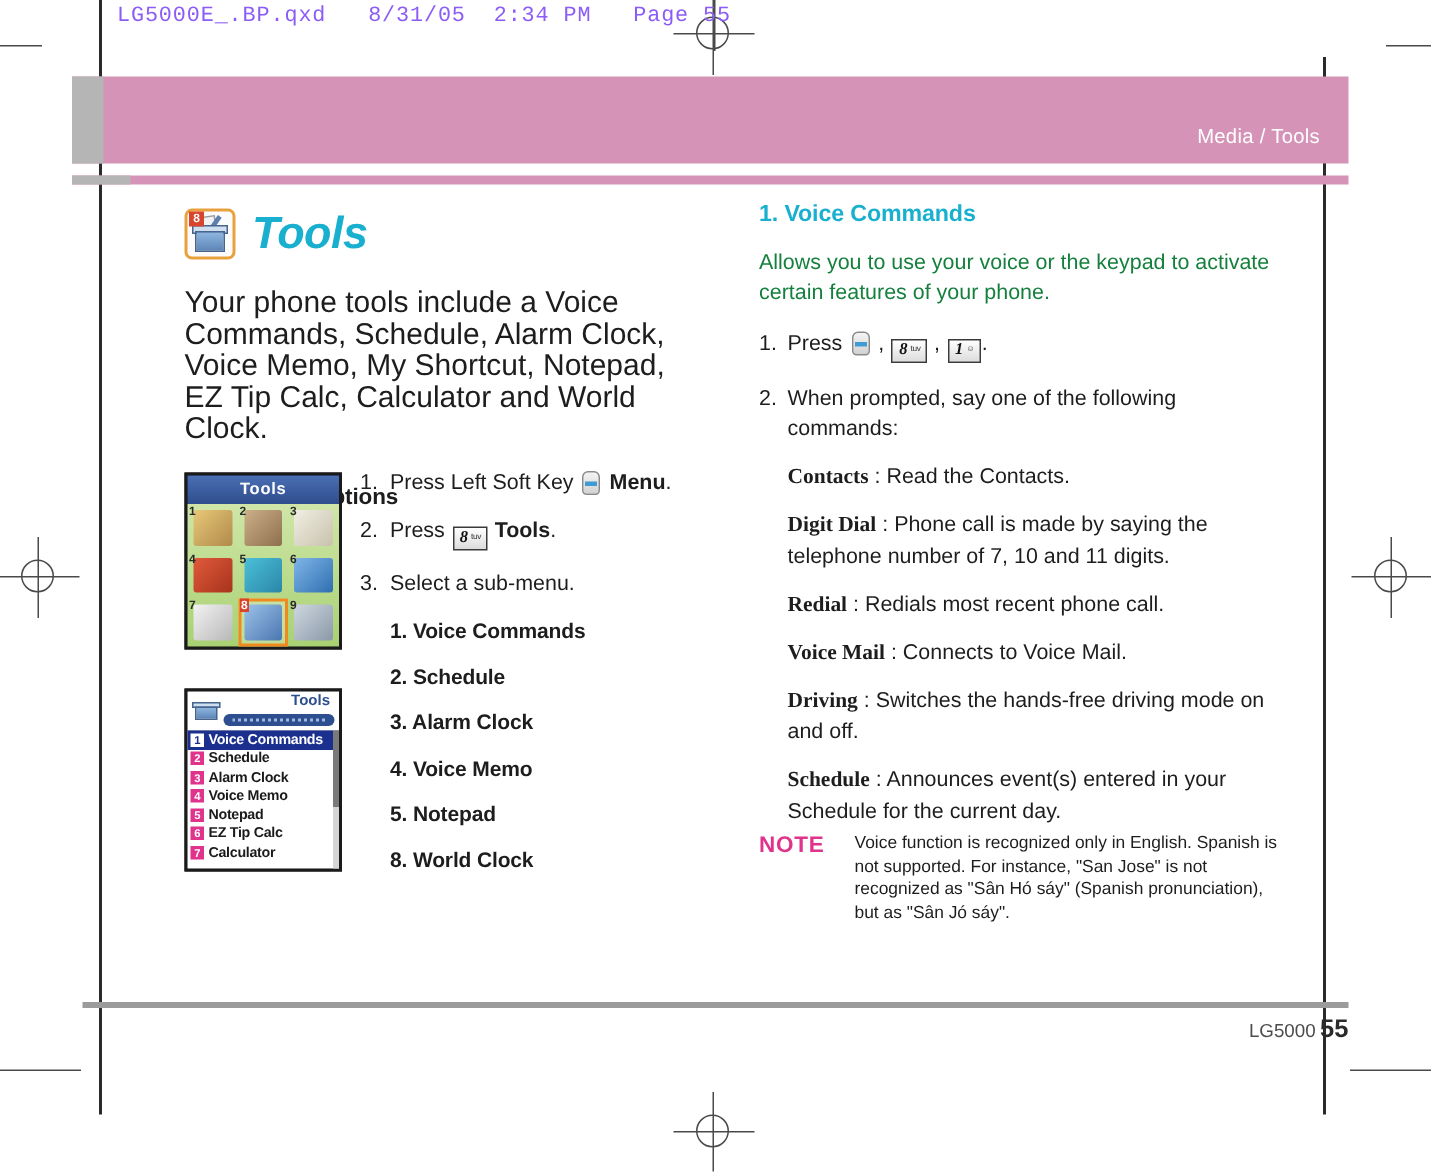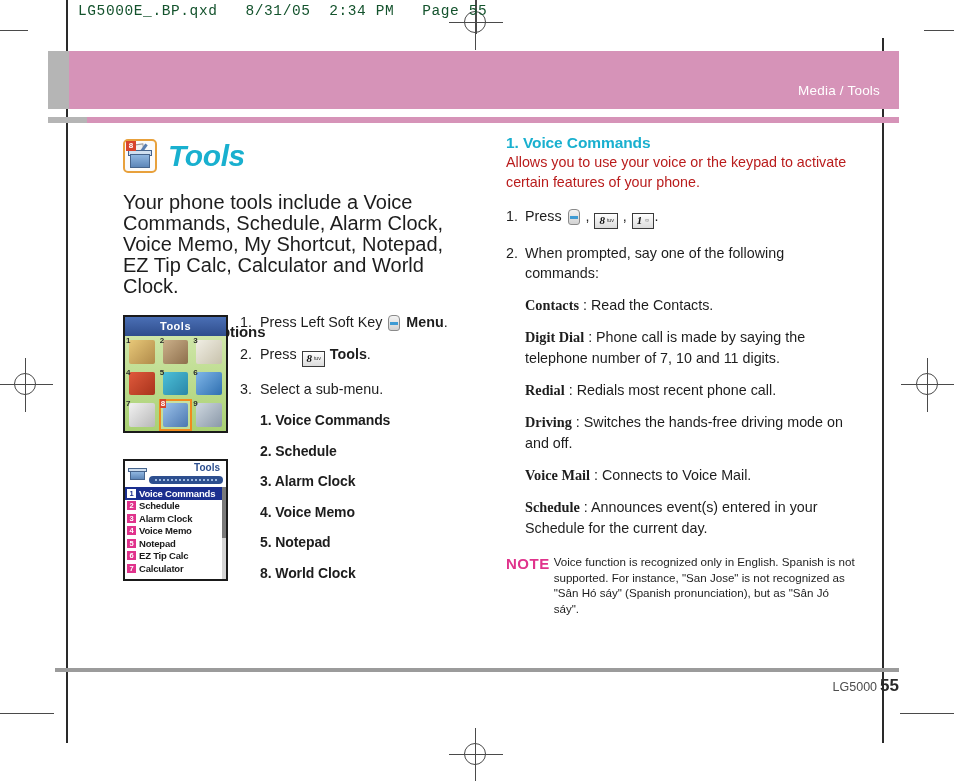--- a/index.html
+++ b/index.html
@@ -57,21 +57,21 @@
     border-left: 2px solid #2a2a2a;
     box-sizing: border-box;
   }
   .filebar-text {
     position: absolute;
     left: 10px;
     top: 3px;
     font-family: "Liberation Mono", monospace;
     font-size: 14.5px;
     letter-spacing: 0.6px;
-    color: #14532d;
+    color: #8b5cf6;
     white-space: pre;
   }
 
   
   .page-sidebars {
     position: absolute;
     left: 66px;
     top: 38px;
     width: 818px;
     height: 705px;
@@ -467,23 +467,24 @@
   }
 
   
   .r-head {
     font-size: 15.5px;
     font-weight: bold;
     color: #19b0cf;
     letter-spacing: -0.1px;
   }
   .r-intro {
+    margin-top: 13px;
     font-size: 14.3px;
     line-height: 20px;
-    color: #b91c1c;
+    color: #15803d;
   }
   .r-step {
     display: flex;
     align-items: baseline;
     font-size: 14.3px;
     color: #1d1d1d;
     margin-top: 14px;
     line-height: 20px;
   }
   .r-step .idx { width: 19px; flex: 0 0 auto; }
@@ -497,21 +498,21 @@
   }
   .def b { font-weight: bold; font-family: Liberation Serif, serif; }
 
   
   .note {
     position: absolute;
     left: 506px;
     top: 554px;
     width: 350px;
     display: flex;
-    gap: 4px;
+    gap: 20px;
     justify-content: center;
   }
   .note-label {
     font-size: 15px;
     font-weight: bold;
     color: #e0338c;
     letter-spacing: 0.5px;
     flex: 0 0 auto;
     padding-top: 1px;
   }
@@ -724,22 +725,22 @@
 
   <div class="r-step">
     <span class="idx">2.</span>
     <span>When prompted, say one of the following commands:</span>
   </div>
 
   <div class="defs" id="defs">
       <div class="def"><b>Contacts</b><span> : Read the Contacts.</span></div>
       <div class="def"><b>Digit Dial</b><span> : Phone call is made by saying the telephone number of 7, 10 and 11 digits.</span></div>
       <div class="def"><b>Redial</b><span> : Redials most recent phone call.</span></div>
+      <div class="def"><b>Voice Mail</b><span> : Connects to Voice Mail.</span></div>
       <div class="def"><b>Driving</b><span> : Switches the hands-free driving mode on and off.</span></div>
-      <div class="def"><b>Voice Mail</b><span> : Connects to Voice Mail.</span></div>
       <div class="def"><b>Schedule</b><span> : Announces event(s) entered in your Schedule for the current day.</span></div>
     </div>
 </div>
 
 <div class="note">
   <div class="note-label">NOTE</div>
   <div class="note-body">Voice function is recognized only in English. Spanish is not supported. For instance, "San Jose" is not recognized as "Sân  Hó  sáy" (Spanish pronunciation), but as "Sân  Jó  sáy".</div>
 </div>
 
 <div class="footer-rule"></div>

